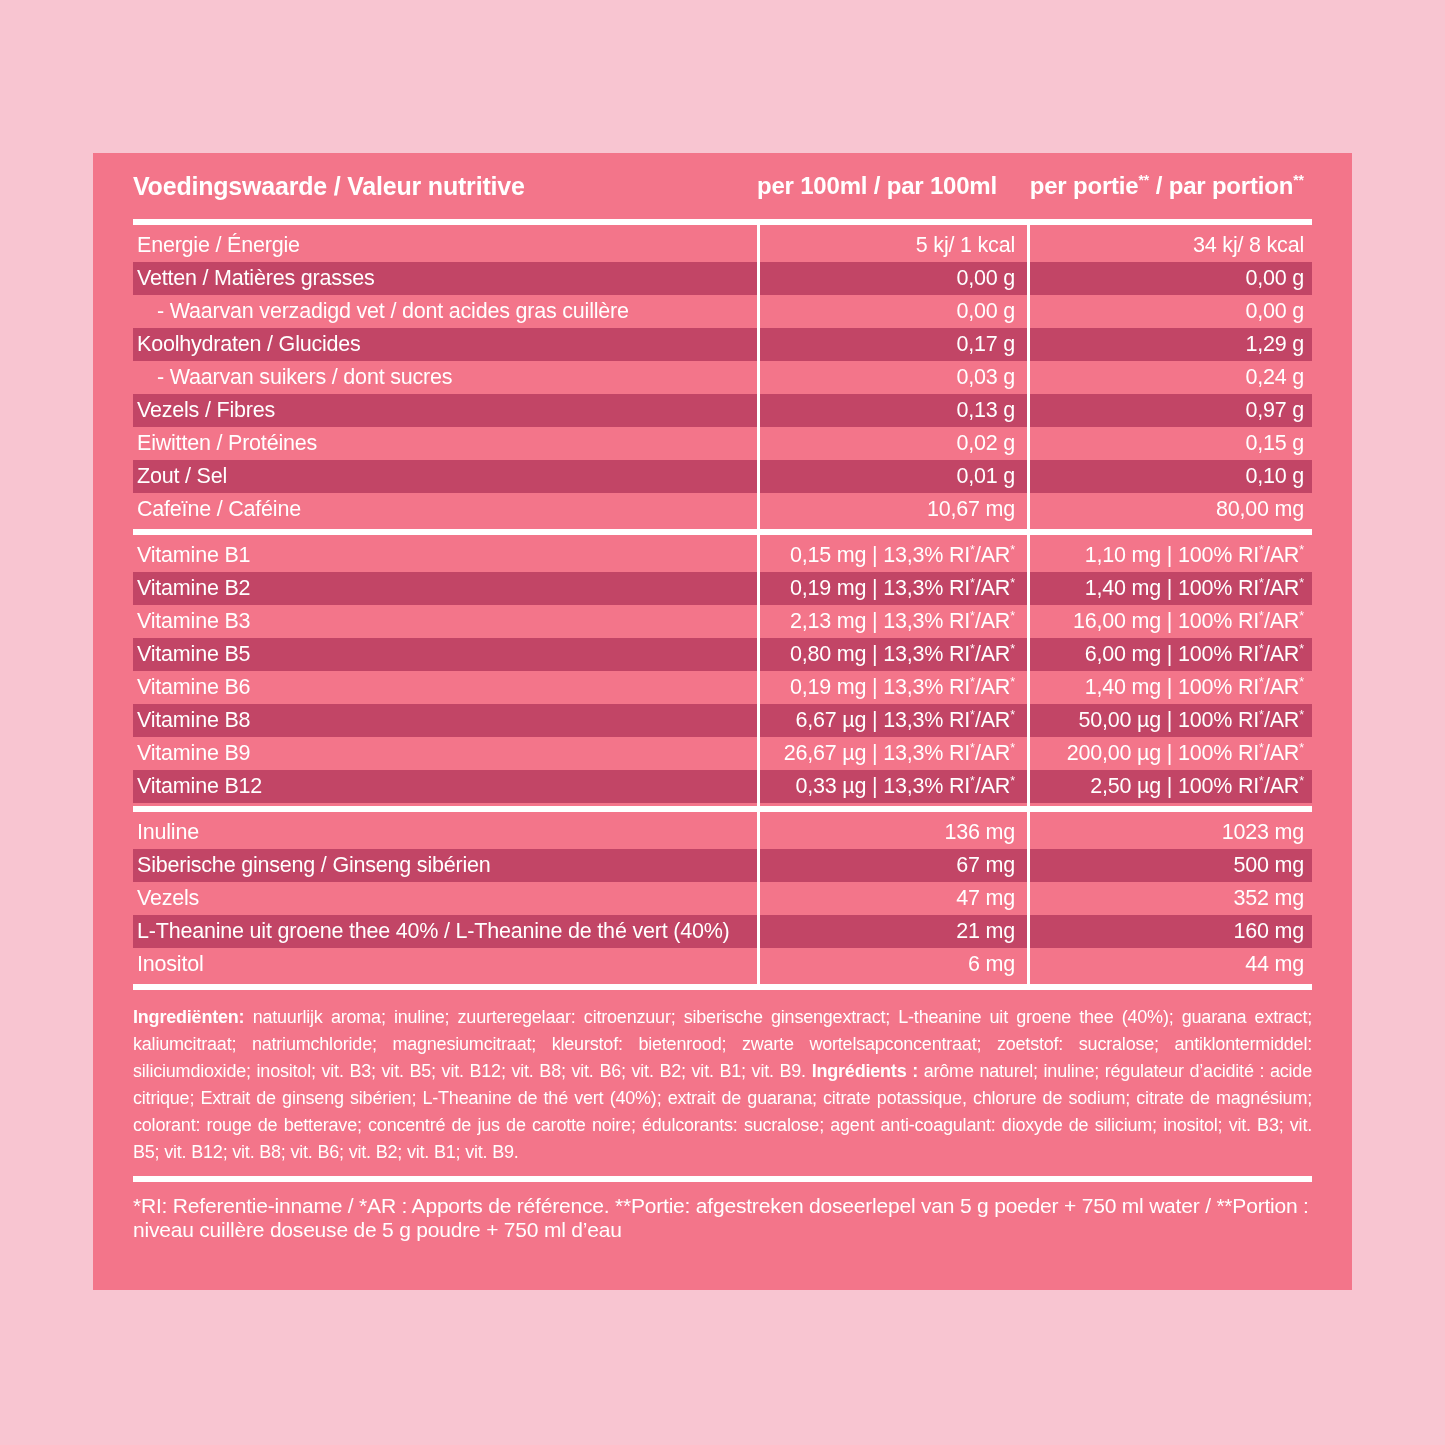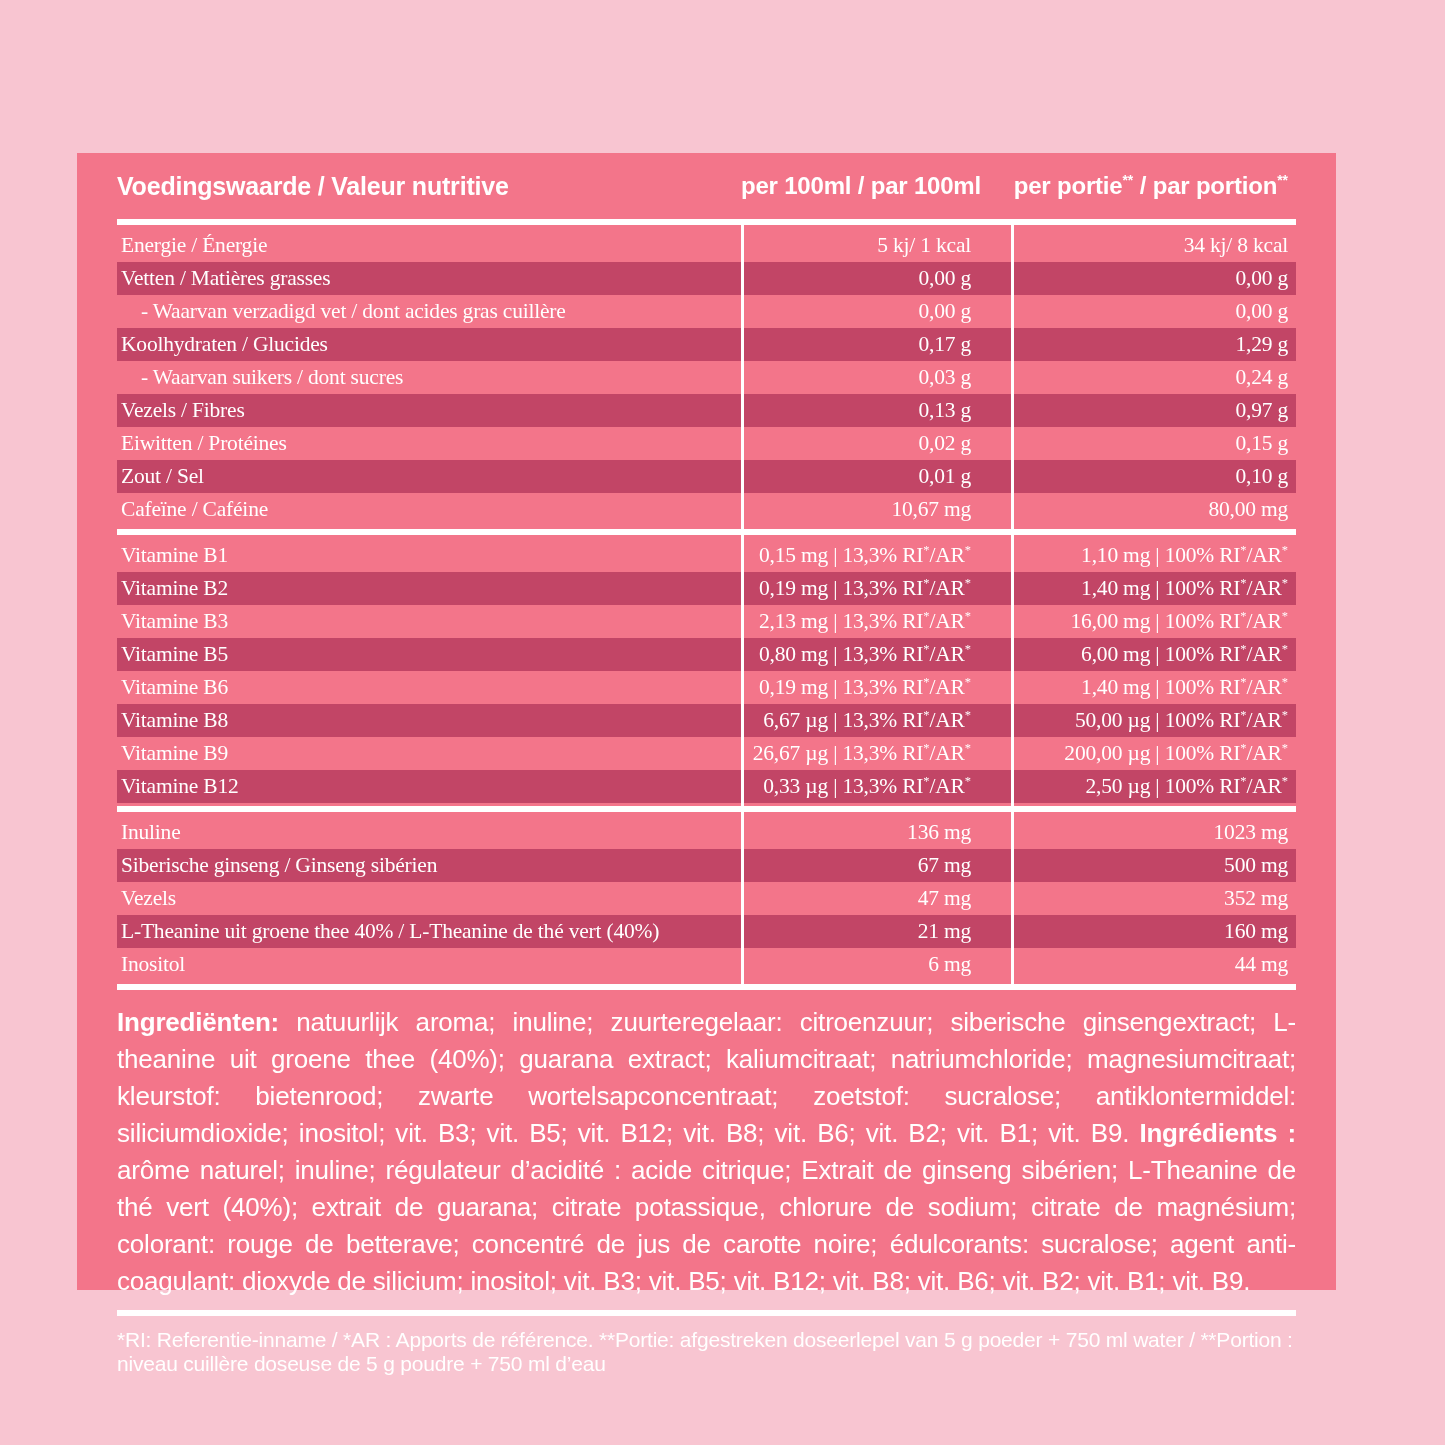--- a/index.html
+++ b/index.html
@@ -13,49 +13,49 @@
   body{
     background:var(--bg);
     position:relative;
     font-family:"Liberation Sans",sans-serif;
     color:var(--text);
     letter-spacing:-0.2px;
     overflow:hidden;
   }
   .panel{
     position:absolute;
-    left:77px;top:153px;
+    left:93px;top:153px;
     width:1259px;height:1137px;
     background:var(--panel);
     padding:0 40px;
   }
   
   .hdr{display:flex;align-items:center;height:66px;font-weight:bold;font-size:24px;}
   .hdr .c1{flex:1;font-size:25px;}
   .hdr .c2{width:270px;text-align:left;padding-right:12px;white-space:nowrap;}
   .hdr .c3{width:285px;text-align:right;padding-right:8px;white-space:nowrap;}
   .hline{height:6px;background:var(--text);}
   
   .sec{padding:4px 0 3px;}
-  .row{display:flex;align-items:center;height:33px;font-size:21.5px;font-family:Liberation Serif, serif;}
+  .row{display:flex;align-items:center;height:33px;font-size:21.5px;}
   .row.dark{background:var(--dark_row);}
   .row .lab{flex:1;padding-left:4px;white-space:nowrap;overflow:hidden;}
   .row.ind .lab{padding-left:24px;}
   .row .v1{width:270px;text-align:right;padding-right:12px;white-space:nowrap;}
-  .row .v2{width:285px;text-align:right;padding-right:8px;white-space:nowrap;margin-left:28px;}
+  .row .v2{width:285px;text-align:right;padding-right:8px;white-space:nowrap;}
   sup{font-size:58%;line-height:0;letter-spacing:0;}
   
   .vsep{position:absolute;width:3px;background:var(--text);top:72px;height:765px;z-index:3;}
   .vsep.a{left:664px;}
   .vsep.b{left:934px;}
   
   .ingredients{
     margin-top:14px;
-    font-size:26px;
-    line-height:37px;
+    font-size:18px;
+    line-height:27px;
     text-align:justify;
   }
   .sep2{margin-top:10px;}
   .footnote{
     margin-top:12px;
     font-size:21px;
     line-height:24px;
   }
   b{font-weight:bold;}
 </style>

